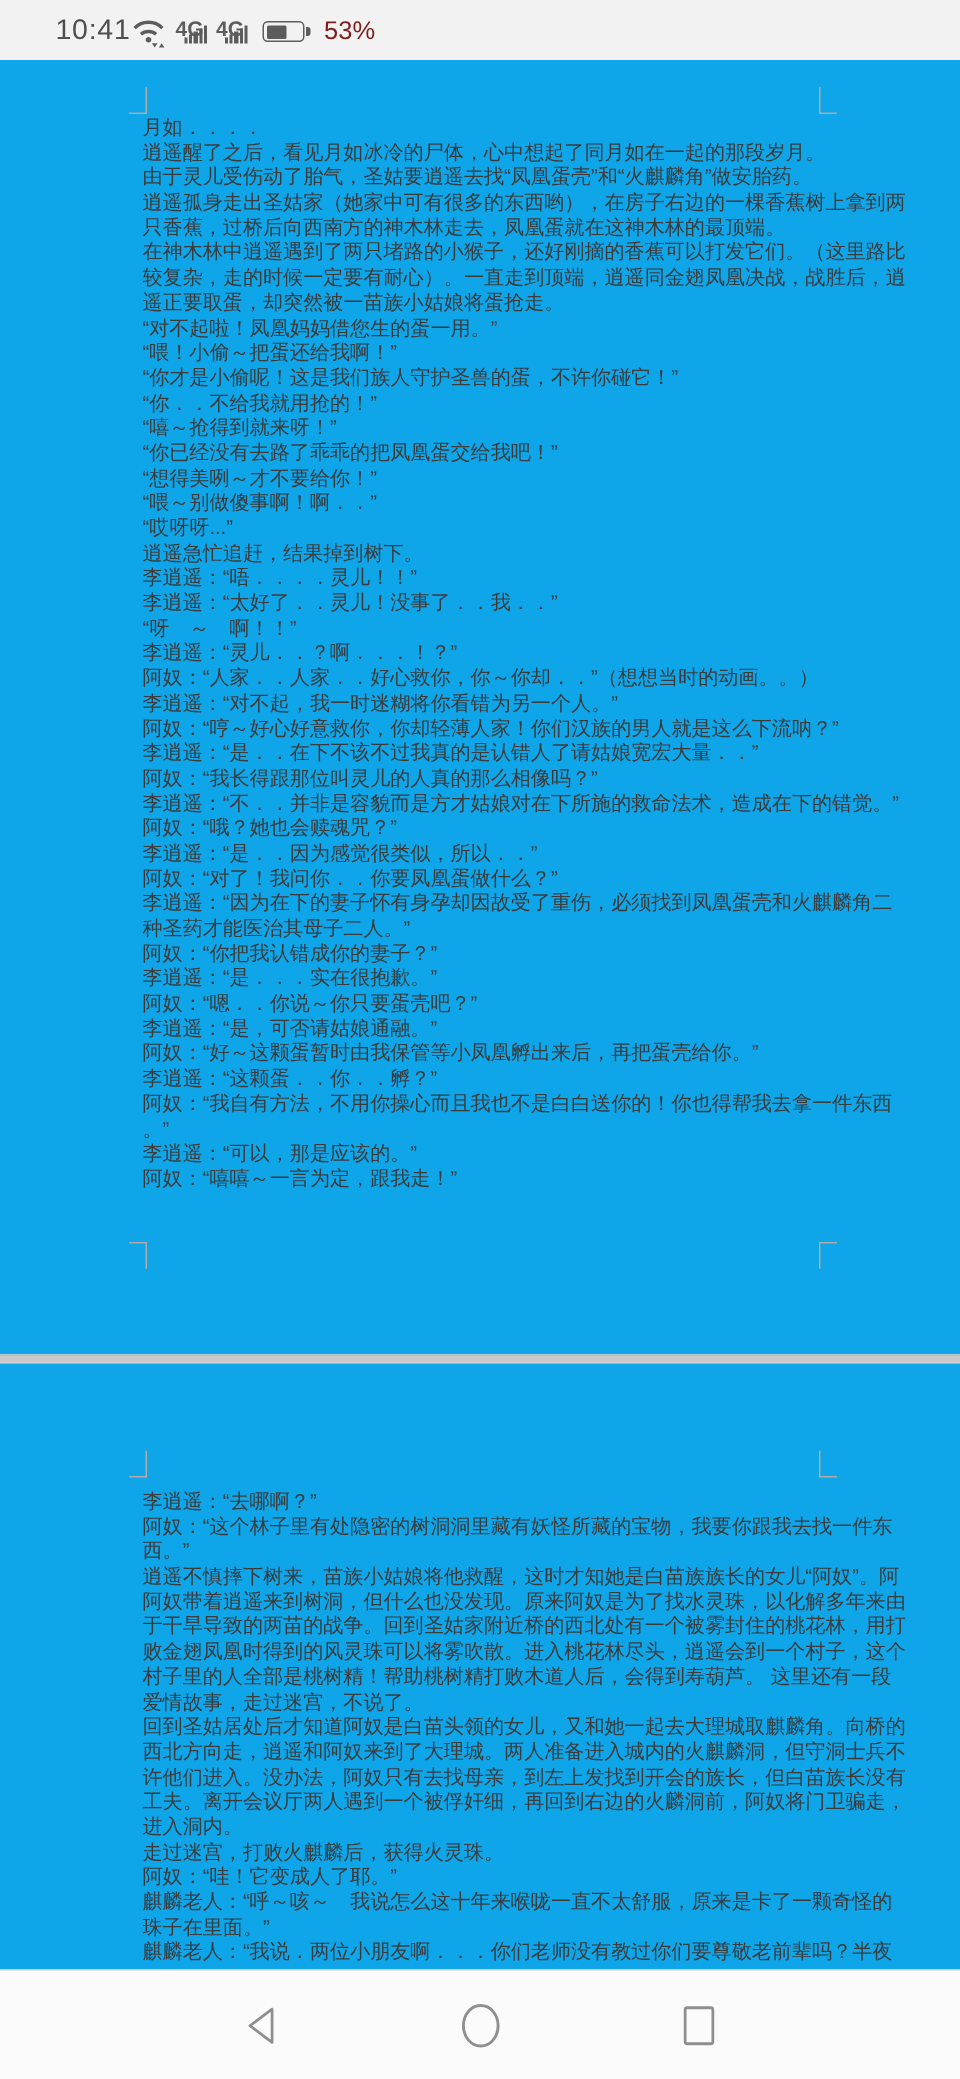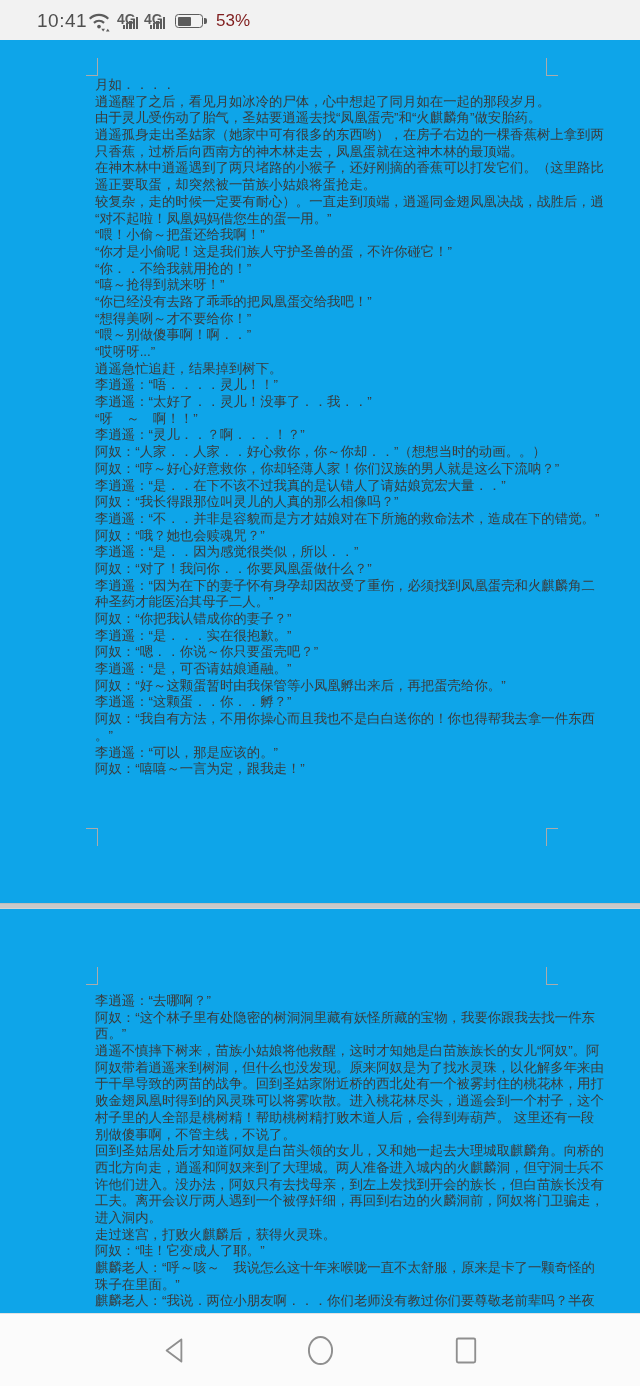--- a/index.html
+++ b/index.html
@@ -94,37 +94,38 @@
       <i class="mark mk-tr"></i>
       <i class="mark mk-bl"></i>
       <i class="mark mk-br"></i>
       <div class="text">
           <div class="doc-line">月如．．．．</div>
           <div class="doc-line">逍遥醒了之后，看见月如冰冷的尸体，心中想起了同月如在一起的那段岁月。</div>
           <div class="doc-line">由于灵儿受伤动了胎气，圣姑要逍遥去找“凤凰蛋壳”和“火麒麟角”做安胎药。</div>
           <div class="doc-line">逍遥孤身走出圣姑家（她家中可有很多的东西哟），在房子右边的一棵香蕉树上拿到两</div>
           <div class="doc-line">只香蕉，过桥后向西南方的神木林走去，凤凰蛋就在这神木林的最顶端。</div>
           <div class="doc-line">在神木林中逍遥遇到了两只堵路的小猴子，还好刚摘的香蕉可以打发它们。（这里路比</div>
+          <div class="doc-line">较复杂，走的时候一定要有耐心）。一直走到顶端，逍遥同金翅凤凰决战，战胜后，逍</div>
           <div class="doc-line">遥正要取蛋，却突然被一苗族小姑娘将蛋抢走。</div>
-          <div class="doc-line">较复杂，走的时候一定要有耐心）。一直走到顶端，逍遥同金翅凤凰决战，战胜后，逍</div>
           <div class="doc-line">“对不起啦！凤凰妈妈借您生的蛋一用。”</div>
           <div class="doc-line">“喂！小偷～把蛋还给我啊！”</div>
           <div class="doc-line">“你才是小偷呢！这是我们族人守护圣兽的蛋，不许你碰它！”</div>
           <div class="doc-line">“你．．不给我就用抢的！”</div>
           <div class="doc-line">“嘻～抢得到就来呀！”</div>
           <div class="doc-line">“你已经没有去路了乖乖的把凤凰蛋交给我吧！”</div>
           <div class="doc-line">“想得美咧～才不要给你！”</div>
           <div class="doc-line">“喂～别做傻事啊！啊．．”</div>
           <div class="doc-line">“哎呀呀...”</div>
           <div class="doc-line">逍遥急忙追赶，结果掉到树下。</div>
           <div class="doc-line">李逍遥：“唔．．．．灵儿！！”</div>
           <div class="doc-line">李逍遥：“太好了．．灵儿！没事了．．我．．”</div>
           <div class="doc-line">“呀　～　啊！！”</div>
           <div class="doc-line">李逍遥：“灵儿．．？啊．．．！？”</div>
           <div class="doc-line">阿奴：“人家．．人家．．好心救你，你～你却．．”（想想当时的动画。。）</div>
+          <div class="doc-line">李逍遥：“对不起，我一时迷糊将你看错为另一个人。”</div>
           <div class="doc-line">阿奴：“哼～好心好意救你，你却轻薄人家！你们汉族的男人就是这么下流呐？”</div>
           <div class="doc-line">李逍遥：“是．．在下不该不过我真的是认错人了请姑娘宽宏大量．．”</div>
           <div class="doc-line">阿奴：“我长得跟那位叫灵儿的人真的那么相像吗？”</div>
           <div class="doc-line">李逍遥：“不．．并非是容貌而是方才姑娘对在下所施的救命法术，造成在下的错觉。”</div>
           <div class="doc-line">阿奴：“哦？她也会赎魂咒？”</div>
           <div class="doc-line">李逍遥：“是．．因为感觉很类似，所以．．”</div>
           <div class="doc-line">阿奴：“对了！我问你．．你要凤凰蛋做什么？”</div>
           <div class="doc-line">李逍遥：“因为在下的妻子怀有身孕却因故受了重伤，必须找到凤凰蛋壳和火麒麟角二</div>
           <div class="doc-line">种圣药才能医治其母子二人。”</div>
           <div class="doc-line">阿奴：“你把我认错成你的妻子？”</div>
@@ -147,21 +148,21 @@
       <i class="mark mk-tr"></i>
       <div class="text">
           <div class="doc-line">李逍遥：“去哪啊？”</div>
           <div class="doc-line">阿奴：“这个林子里有处隐密的树洞洞里藏有妖怪所藏的宝物，我要你跟我去找一件东</div>
           <div class="doc-line">西。”</div>
           <div class="doc-line">逍遥不慎摔下树来，苗族小姑娘将他救醒，这时才知她是白苗族族长的女儿“阿奴”。阿</div>
           <div class="doc-line">阿奴带着逍遥来到树洞，但什么也没发现。原来阿奴是为了找水灵珠，以化解多年来由</div>
           <div class="doc-line">于干旱导致的两苗的战争。回到圣姑家附近桥的西北处有一个被雾封住的桃花林，用打</div>
           <div class="doc-line">败金翅凤凰时得到的风灵珠可以将雾吹散。进入桃花林尽头，逍遥会到一个村子，这个</div>
           <div class="doc-line">村子里的人全部是桃树精！帮助桃树精打败木道人后，会得到寿葫芦。 这里还有一段</div>
-          <div class="doc-line">别做傻事啊，不管主线，不说了。</div>
+          <div class="doc-line">爱情故事，走过迷宫，不说了。</div>
           <div class="doc-line">回到圣姑居处后才知道阿奴是白苗头领的女儿，又和她一起去大理城取麒麟角。向桥的</div>
           <div class="doc-line">西北方向走，逍遥和阿奴来到了大理城。两人准备进入城内的火麒麟洞，但守洞士兵不</div>
           <div class="doc-line">许他们进入。没办法，阿奴只有去找母亲，到左上发找到开会的族长，但白苗族长没有</div>
           <div class="doc-line">工夫。离开会议厅两人遇到一个被俘奸细，再回到右边的火麟洞前，阿奴将门卫骗走，</div>
           <div class="doc-line">进入洞内。</div>
           <div class="doc-line">走过迷宫，打败火麒麟后，获得火灵珠。</div>
           <div class="doc-line">阿奴：“哇！它变成人了耶。”</div>
           <div class="doc-line">麒麟老人：“呼～咳～　我说怎么这十年来喉咙一直不太舒服，原来是卡了一颗奇怪的</div>
           <div class="doc-line">珠子在里面。”</div>
           <div class="doc-line">麒麟老人：“我说．两位小朋友啊．．．你们老师没有教过你们要尊敬老前辈吗？半夜</div>

